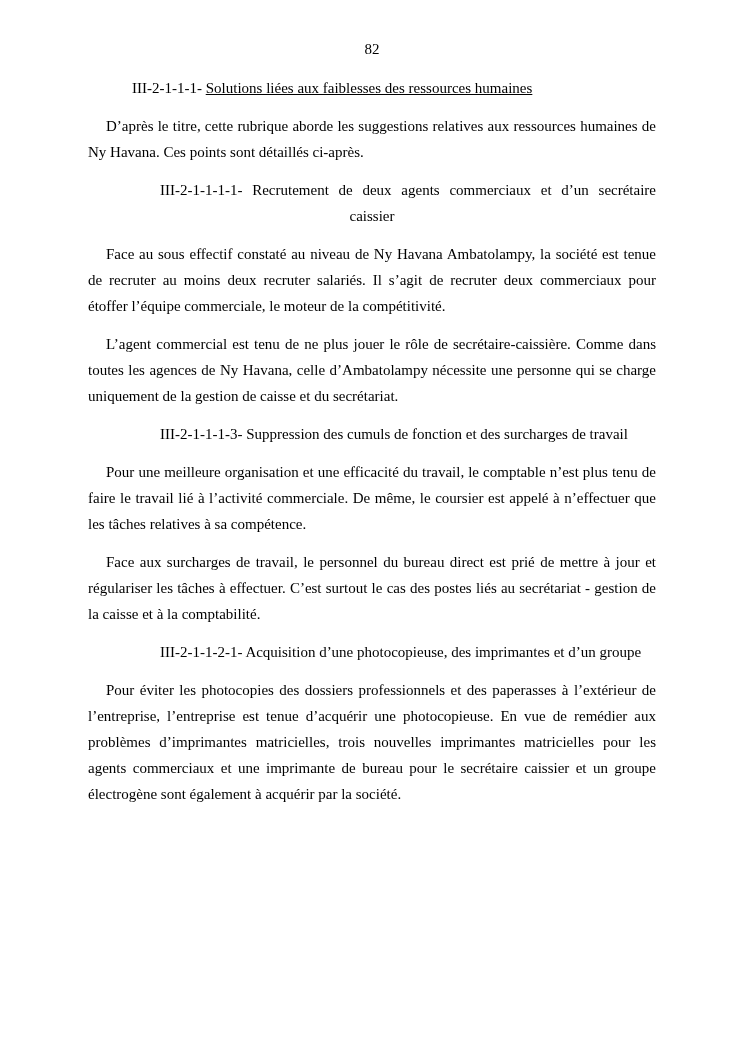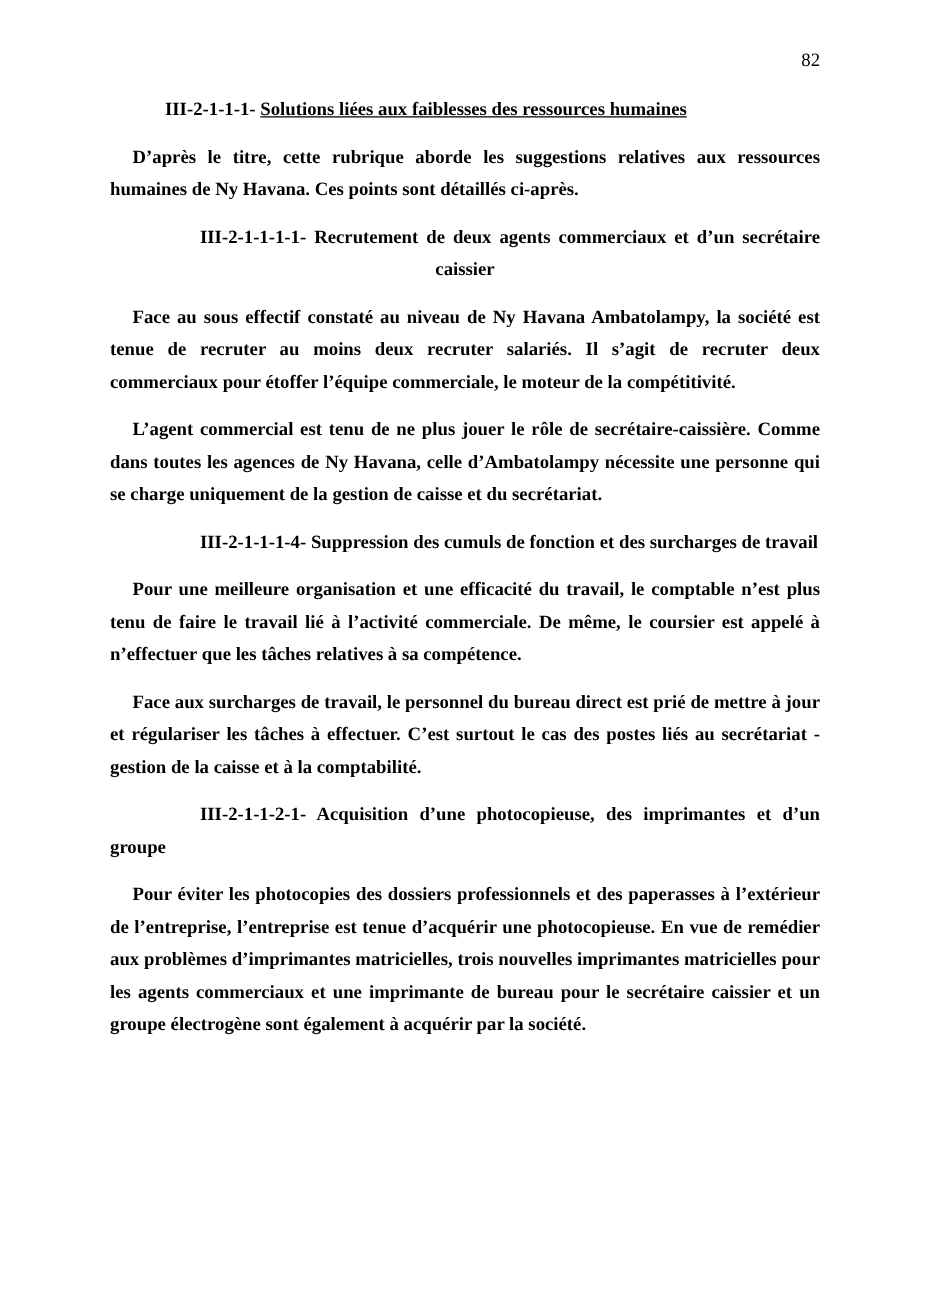--- a/index.html
+++ b/index.html
@@ -15,26 +15,25 @@
     background: #ffffff;
     box-sizing: border-box;
     padding: 36px 89px 0 88px;
     font-family: "Liberation Serif", "DejaVu Serif", serif;
     font-size: 15px;
     line-height: 26px;
     color: #000000;
     overflow: hidden;
   }
   .page-number {
-    text-align: right;
+    text-align: center;
     margin: 0 0 13px 0;
   }
   .block {
     margin: 0 0 12px 0;
-    font-weight: bold;
   }
   
   .h-a {
     margin-left: 44px;
     text-align: left;
   }
   .h-a .u {
     text-decoration: underline;
   }
   
@@ -63,21 +62,21 @@
   </div>
 
   <div class="block para">D’après le titre, cette rubrique aborde les suggestions relatives aux ressources humaines de Ny Havana. Ces points sont détaillés ci-après.</div>
 
   <div class="block h-b center-last">III-2-1-1-1-1- Recrutement de deux agents commerciaux et d’un secrétaire caissier</div>
 
   <div class="block para">Face au sous effectif constaté au niveau de Ny Havana Ambatolampy, la société est tenue de recruter au moins deux recruter salariés. Il s’agit de recruter deux commerciaux pour étoffer l’équipe commerciale, le moteur de la compétitivité.</div>
 
   <div class="block para">L’agent commercial est tenu de ne plus jouer le rôle de secrétaire-caissière. Comme dans toutes les agences de Ny Havana, celle d’Ambatolampy nécessite une personne qui se charge uniquement de la gestion de caisse et du secrétariat.</div>
 
-  <div class="block h-b">III-2-1-1-1-4- Suppression des cumuls de fonction et des surcharges de travail</div>
+  <div class="block h-b">III-2-1-1-1-3- Suppression des cumuls de fonction et des surcharges de travail</div>
 
   <div class="block para">Pour une meilleure organisation et une efficacité du travail,  le comptable n’est plus tenu de faire le travail lié à l’activité commerciale. De même, le coursier est appelé à n’effectuer que les tâches relatives à sa compétence.</div>
 
   <div class="block para">Face aux surcharges de travail, le personnel du bureau direct est prié de mettre à jour et régulariser les tâches à effectuer. C’est surtout le cas des postes liés au secrétariat - gestion de la caisse et à la comptabilité.</div>
 
 
 
   <div class="block h-b">III-2-1-1-2-1- Acquisition d’une photocopieuse, des imprimantes et d’un groupe</div>
 
   <div class="block para">Pour éviter les photocopies des dossiers professionnels et des paperasses à l’extérieur de l’entreprise, l’entreprise est tenue d’acquérir une photocopieuse. En vue de remédier aux problèmes d’imprimantes matricielles, trois nouvelles imprimantes matricielles pour les agents commerciaux et une imprimante de bureau pour le secrétaire caissier et un groupe électrogène sont également à acquérir par la société.</div>

